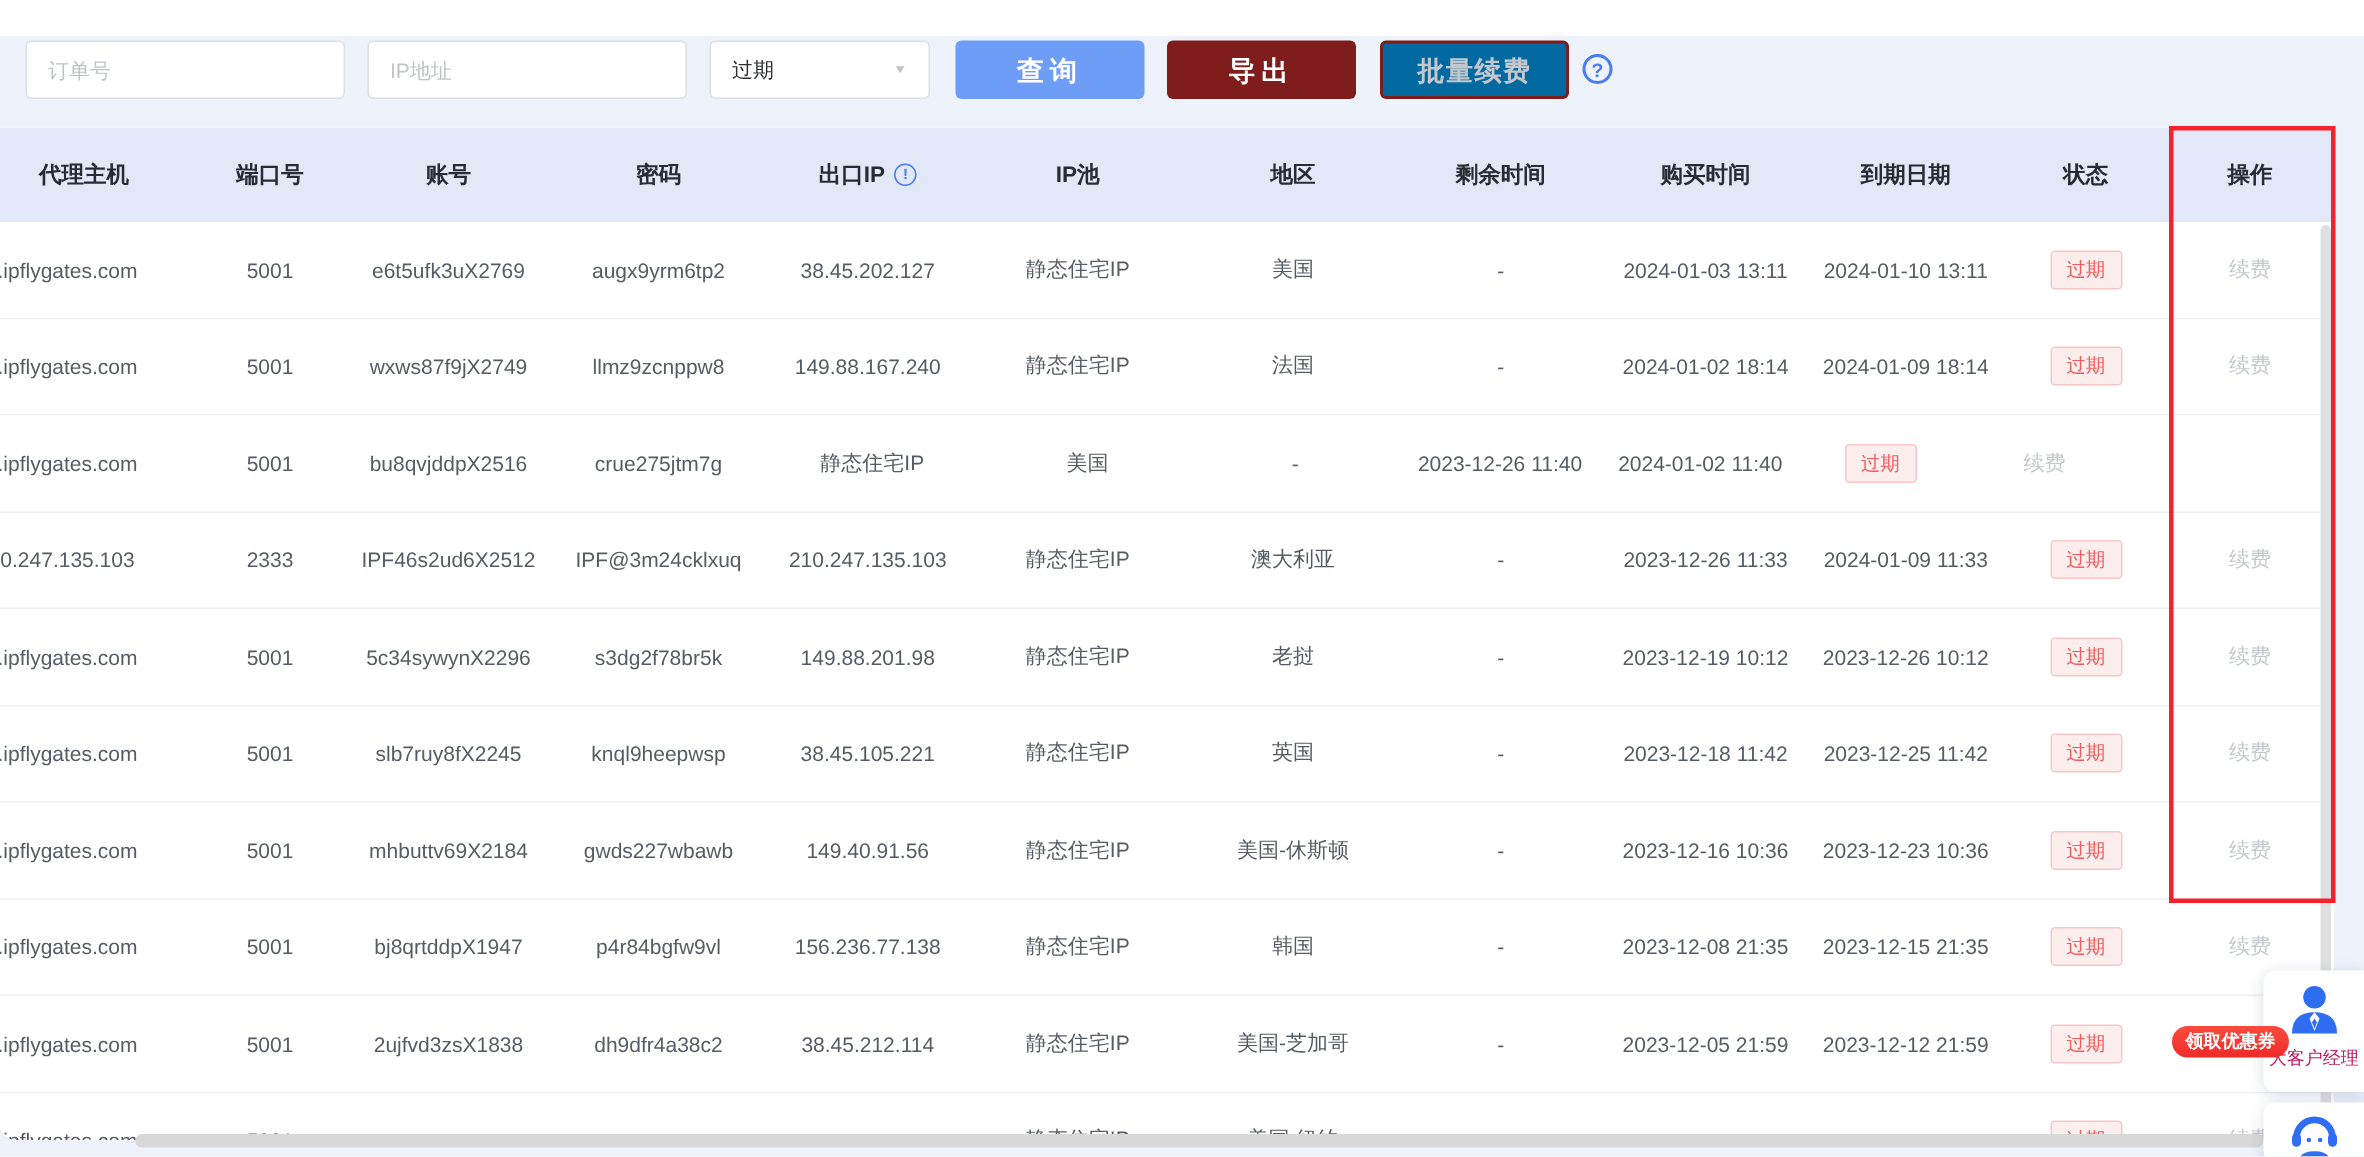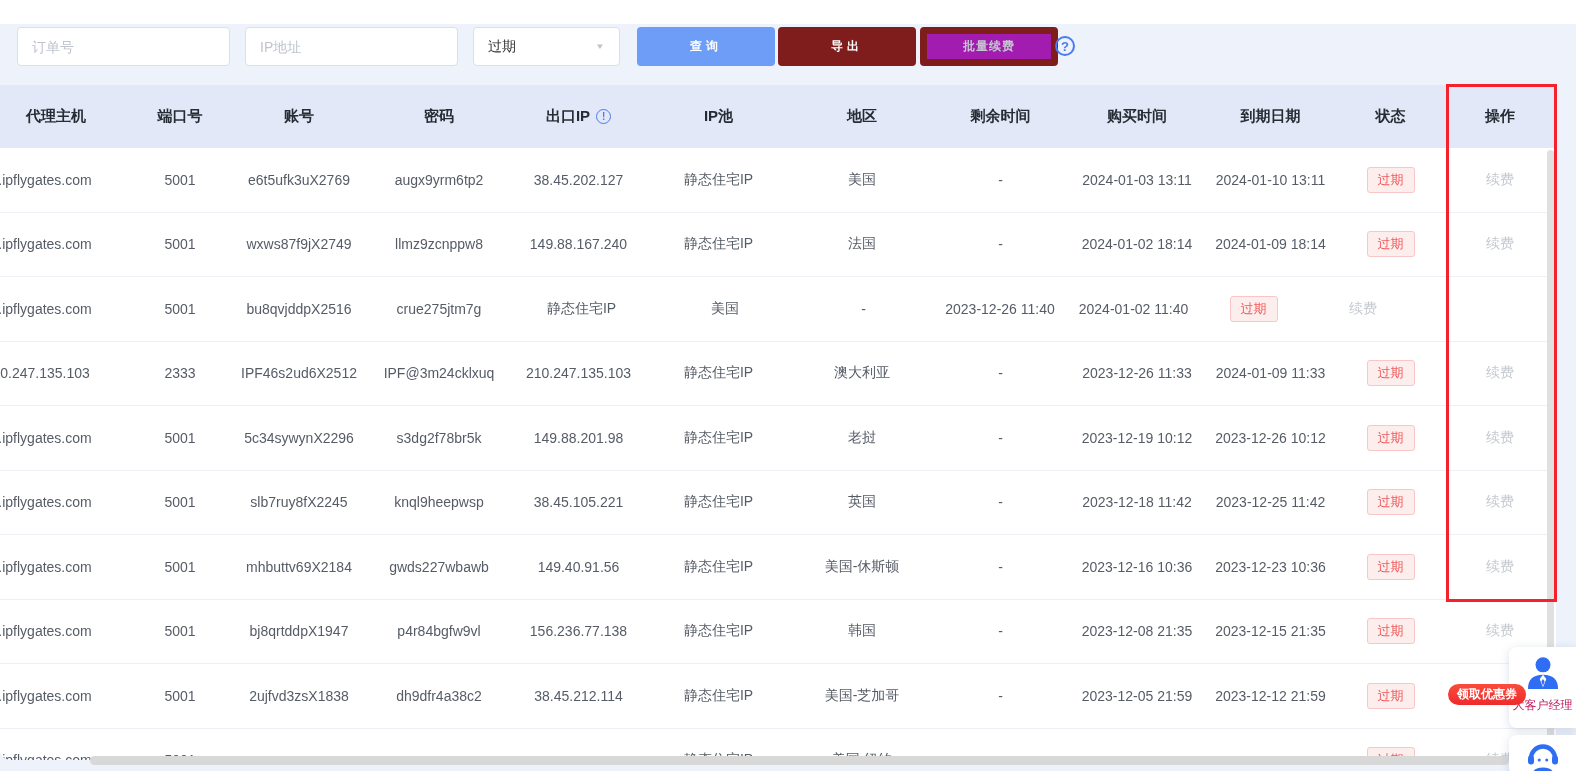--- a/index.html
+++ b/index.html
@@ -12,25 +12,25 @@
   .filter-input { position:absolute; top:27px; height:39px; width:213px; background:#fff;
     border:1px solid #dcdfe6; border-radius:4px; padding:0 14px; font-size:14px; color:#333;
     outline:none; font-family:inherit; }
   .filter-input::placeholder { color:#bfc4cc; }
   #order-input { left:17px; }
   #ip-input { left:245px; }
   .select-box { position:absolute; left:473px; top:27px; width:147px; height:39px; background:#fff;
     border:1px solid #dcdfe6; border-radius:4px; display:flex; align-items:center;
     padding:0 14px; font-size:14px; color:#303133; cursor:pointer; }
   .select-box .caret { margin-left:auto; color:#c0c4cc; font-size:10px; transform:scaleY(.8); }
-  .btn { position:absolute; top:27px; width:138px; height:39px; border:none; border-radius:4px;
-    font-size:12px; font-weight:700; color:#fff; cursor:pointer; font-family:inherit; letter-spacing:4px; }
+  .btn { position:absolute; top:27px; width:126px; height:39px; border:none; border-radius:4px;
+    font-size:18px; font-weight:700; color:#fff; cursor:pointer; font-family:inherit; letter-spacing:4px; }
   #query-btn { left:637px; background:#6d9df7; }
   #export-btn { left:778px; background:#7f1d1d; }
-  #batch-btn { left:920px; background:#a21caf; color:#c3c7ce; border:7px solid #7f1d1d; letter-spacing:1px; cursor:not-allowed; }
+  #batch-btn { left:920px; background:#0369a1; color:#c3c7ce; border:2px solid #7f1d1d; letter-spacing:1px; cursor:not-allowed; }
   .help-circle { position:absolute; left:1055px; top:36px; width:20px; height:20px; border:2px solid #4a7bf0;
     border-radius:50%; color:#4a7bf0; font-size:13px; font-weight:700; display:flex; align-items:center;
     justify-content:center; cursor:pointer; background:transparent; }
 
   
   .table-card { position:absolute; left:0; top:85px; width:1556px; height:675px; background:#fff;
     border-radius:0 0 0 10px; overflow:hidden; }
   .t-head { display:flex; height:63px; background:#e2e8f7; }
   .t-row { display:flex; height:64.5px; align-items:center; border-bottom:1px solid #eef0f5; background:#fff; }
   .cell { flex:none; display:flex; align-items:center; justify-content:center; height:100%;

